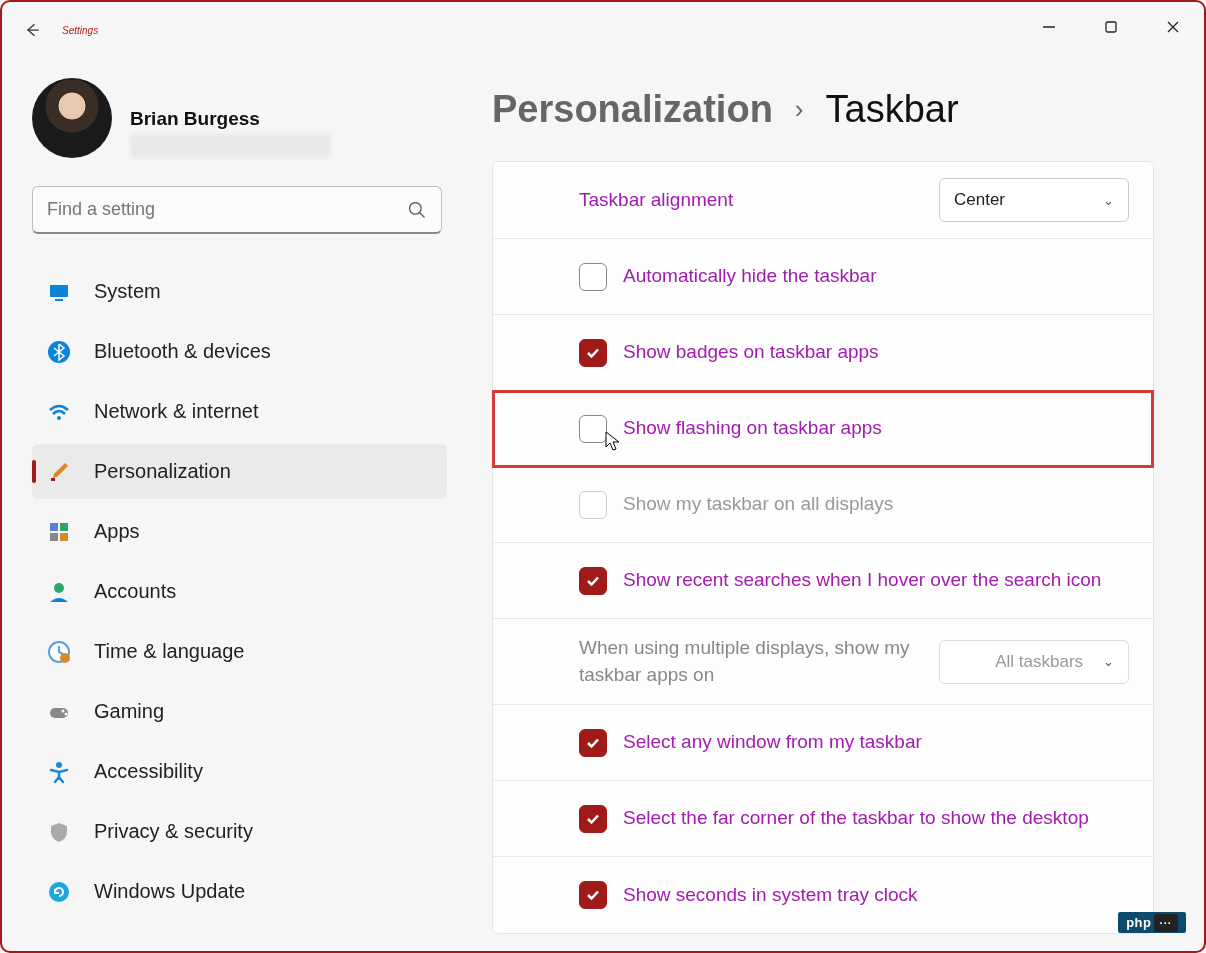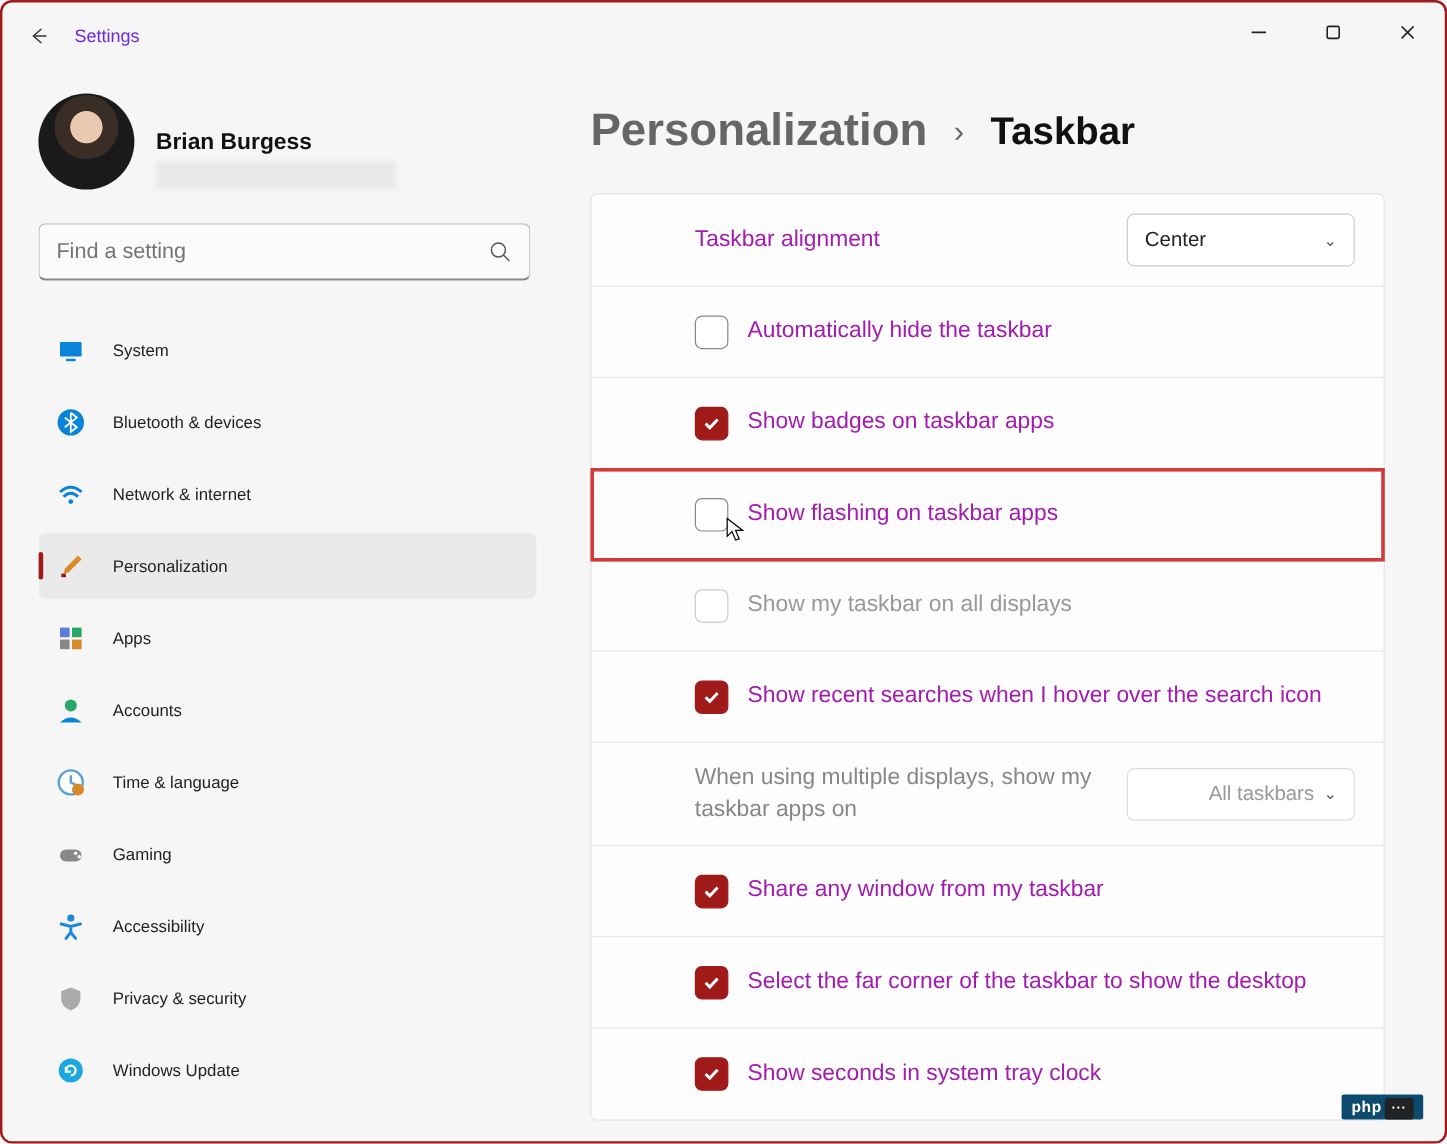--- a/index.html
+++ b/index.html
@@ -20,23 +20,24 @@
     height: 56px;
     padding: 0 10px;
   }
   .titlebar .back {
     width: 40px; height: 40px;
     display: flex; align-items: center; justify-content: center;
     font-size: 18px; color: #333;
     cursor: pointer;
   }
   .titlebar .title {
-    font-size: 15px;
-    color: #6d28d9;
+    font-size: 10px;
+    color: #b91c1c;
     margin-left: 10px;
+    font-style: italic;
   }
   .win-controls {
     position: absolute;
     top: 0; right: 0;
     display: flex;
     height: 50px;
   }
   .win-controls div {
     width: 62px;
     display: flex;
@@ -106,21 +107,21 @@
   }
   .nav::-webkit-scrollbar { width: 3px; }
   .nav::-webkit-scrollbar-thumb { background: #888; border-radius: 2px; }
   .nav-item {
     display: flex;
     align-items: center;
     gap: 22px;
     height: 55px;
     padding: 0 14px;
     border-radius: 6px;
-    font-size: 14px;
+    font-size: 20px;
     color: #222;
     cursor: pointer;
     margin-bottom: 5px;
     position: relative;
   }
   .nav-item.selected { background: #eaeaea; }
   .nav-item.selected::before {
     content: "";
     position: absolute;
     left: 0; top: 16px; bottom: 16px;
@@ -149,22 +150,22 @@
     font-size: 38px;
     font-weight: 600;
     color: #666;
     cursor: pointer;
   }
   .breadcrumb .bc-sep {
     font-size: 26px;
     color: #666;
   }
   .breadcrumb .bc-current {
-    font-size: 32px;
-    font-weight: 700;
+    font-size: 38px;
+    font-weight: 400;
     color: #111;
   }
   .panel {
     border: 1px solid #e5e5e5;
     border-radius: 6px;
     background: #fdfdfd;
   }
   .row {
     display: flex;
     align-items: center;
@@ -215,21 +216,21 @@
     justify-content: space-between;
     min-width: 190px;
     height: 44px;
     padding: 0 14px;
     border: 1px solid #ccc;
     border-radius: 6px;
     background: #fff;
     font-size: 17px;
     color: #222;
     cursor: pointer;
-    gap: 8px;
+    gap: 20px;
   }
   .dropdown.disabled { color: #999; border-color: #ddd; justify-content: flex-end; }
   .dropdown .chev { font-size: 13px; color: #555; }
   .cursor {
     position: absolute;
     left: 602px;
     top: 428px;
     width: 18px;
     height: 22px;
     z-index: 10;
@@ -462,21 +463,21 @@
           <span class="chev">⌄</span>
         </div>
       </div>
 
       <div class="row">
         <div class="checkbox checked">
             <svg viewBox="0 0 16 16">
               <path d="M3 8 L6.5 11.5 L13 4.5"></path>
             </svg>
           </div>
-        <span class="row-label">Share any window from my taskbar</span>
+        <span class="row-label">Select any window from my taskbar</span>
       </div>
 
       <div class="row">
         <div class="checkbox checked">
             <svg viewBox="0 0 16 16">
               <path d="M3 8 L6.5 11.5 L13 4.5"></path>
             </svg>
           </div>
         <span class="row-label">Select the far corner of the taskbar to show the desktop</span>
       </div>

